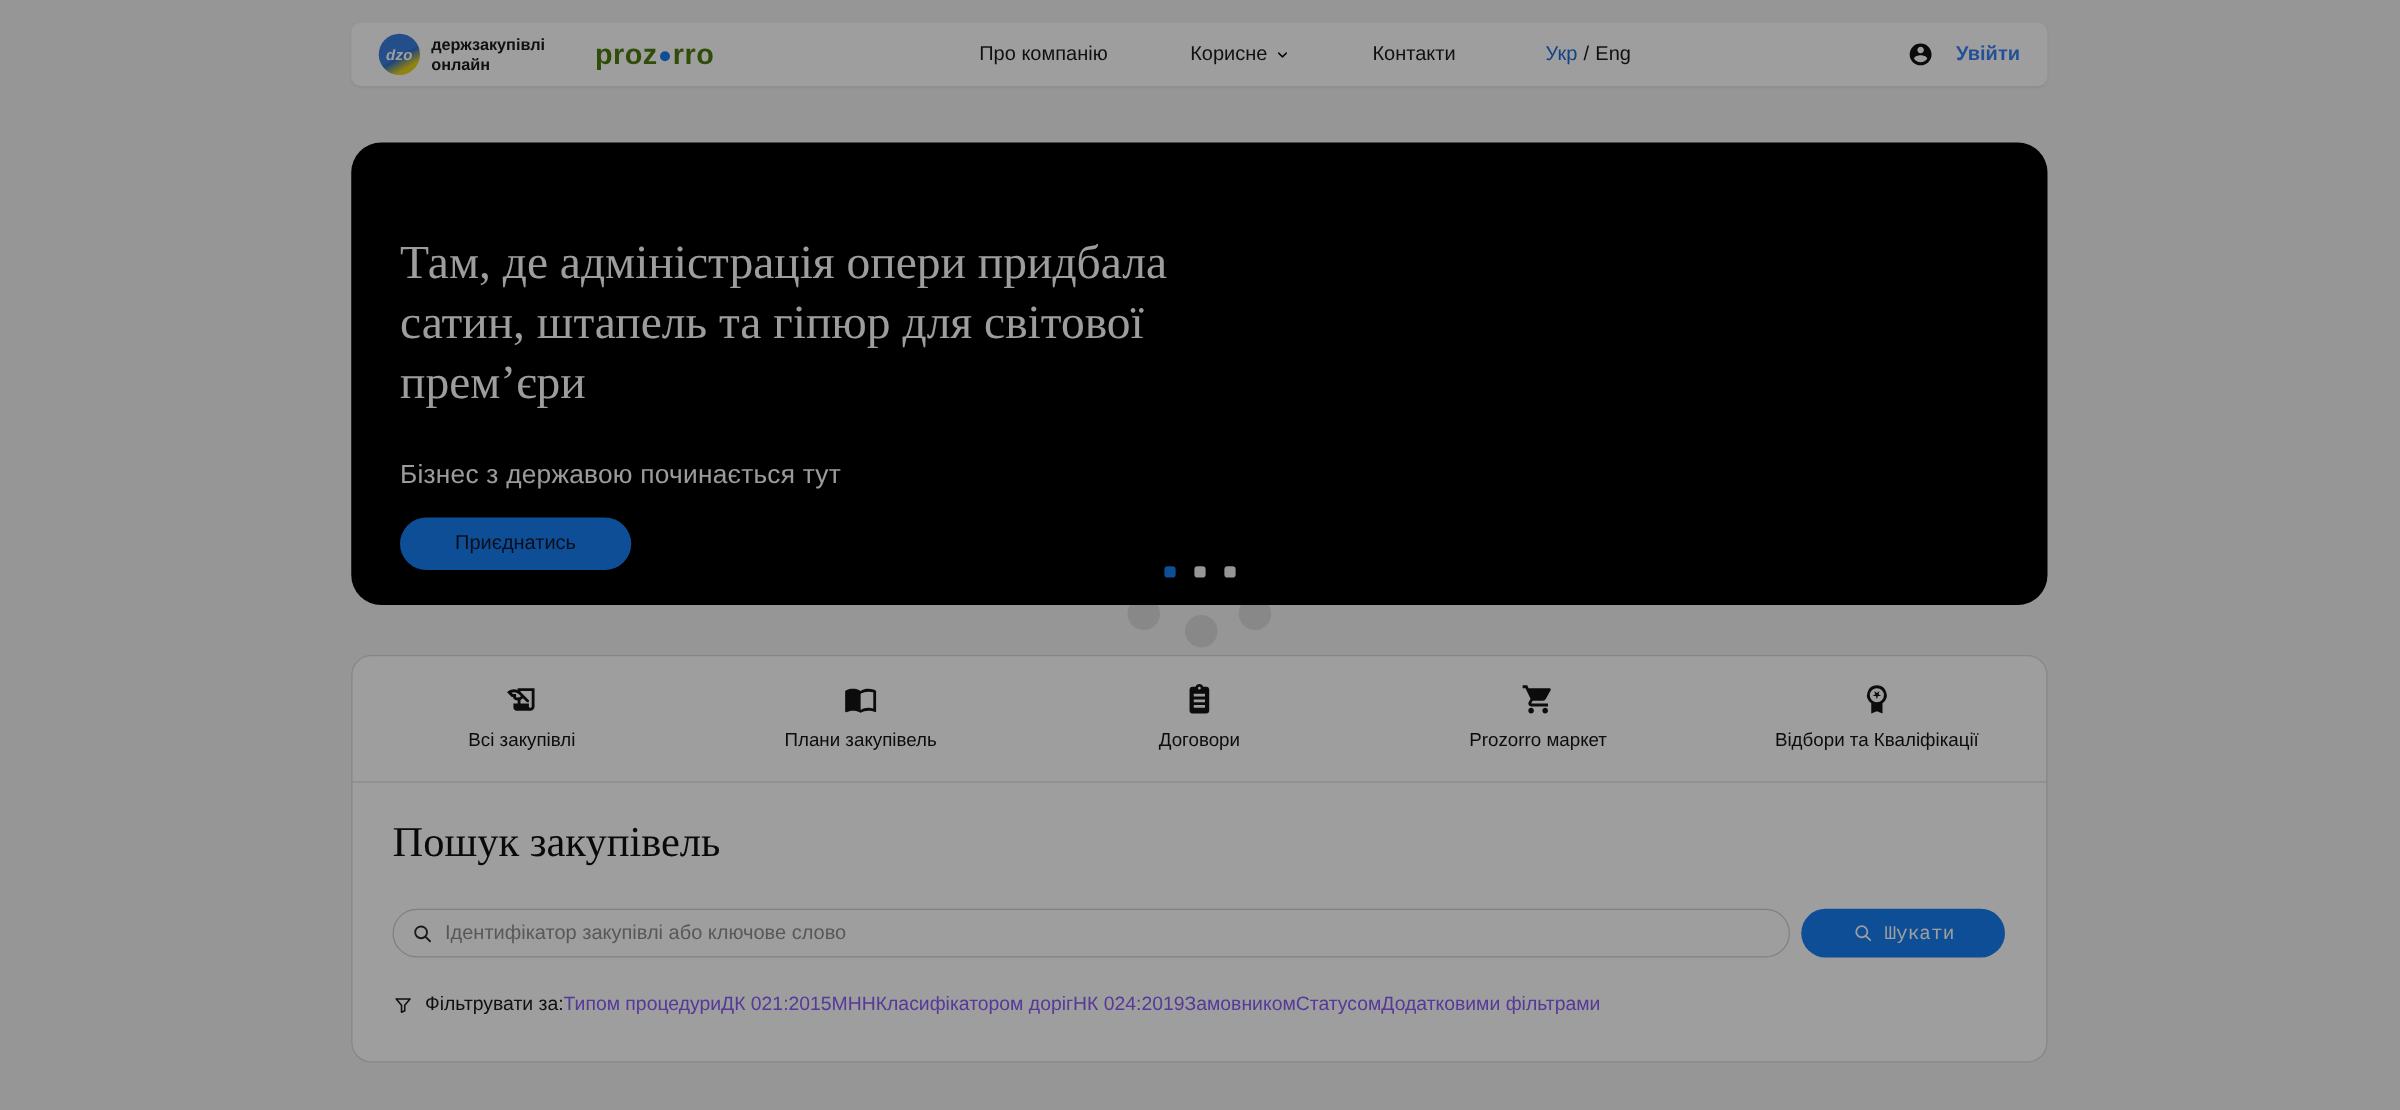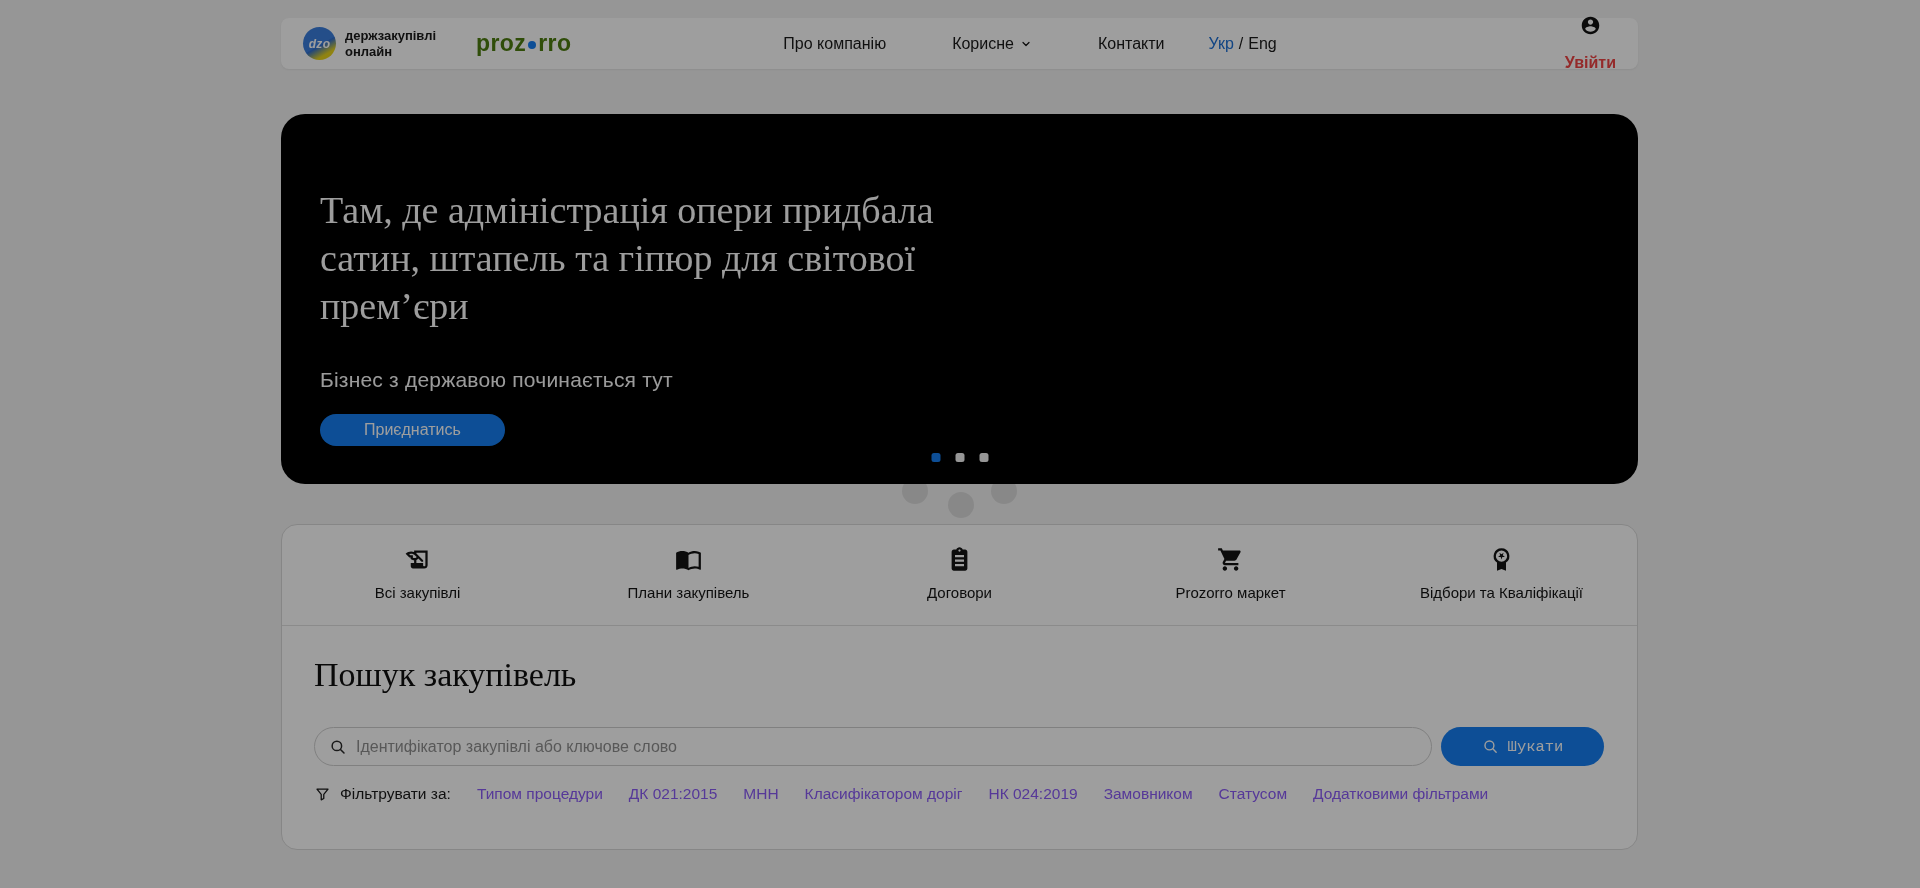--- a/index.html
+++ b/index.html
@@ -18,40 +18,40 @@
     background:linear-gradient(150deg,#3b7fdd 0%,#3b7fdd 52%,#2f6ecf 55%,#e9d41c 78%,#e9d41c 100%);
     color:#fff; font-size:12px; font-weight:700; font-style:italic;
     display:flex; align-items:center; justify-content:center; letter-spacing:.3px;
   }
   .dzo-text { margin-left:9px; font-size:13px; line-height:1.2; font-weight:700; color:#1a1a1a; }
   .wordmark { margin-left:40px; font-size:23px; font-weight:700; color:#4d7c0f; letter-spacing:.4px; display:flex; align-items:center; }
   .wordmark .dot { display:inline-block; width:8px; height:8px; border-radius:50%; background:#157ff2; margin:2px 2px 0 2px; }
 
   .main-nav { display:flex; align-items:center; gap:66px; margin-left:212px; font-size:16px; }
   .main-nav a { color:#1a1a1a; text-decoration:none; display:flex; align-items:center; gap:6px; cursor:pointer; }
-  .lang { margin-left:44px; font-size:16px; color:#1a1a1a; display:flex; gap:5px; align-items:center; }
+  .lang { margin-left:72px; font-size:16px; color:#1a1a1a; display:flex; gap:5px; align-items:center; }
   .lang .active { color:#1c6fd4; cursor:pointer; }
   .login-btn {
     margin-left:auto; display:flex; align-items:center; gap:18px; background:none; border:none;
-    font-size:16px; font-weight:700; color:#ef4444; cursor:pointer; font-family:inherit;flex-direction:column;
+    font-size:16px; font-weight:700; color:#3b82f6; cursor:pointer; font-family:inherit;
   }
   .icon { display:inline-flex; align-items:center; justify-content:center; }
 
   
   .hero {
     position:absolute; left:281px; top:114px; width:1357px; height:370px;
     background:#000; border-radius:24px; z-index:2; padding-left:39px; overflow:hidden;
   }
   .hero-title { margin-top:72px; font-family:"Liberation Serif", serif; font-weight:400;
     font-size:38px; line-height:48px; color:#fdfdfd; }
   .hero-title span { display:block; }
   .hero-sub { margin-top:38px; font-size:21px; color:#fafafa; letter-spacing:.2px; }
   .hero-cta {
-    margin-top:22px; height:32px; padding:0 44px; border:none; border-radius:21px;
-    background:#157ff2; color:#ffffff; font-size:16px; font-family:inherit; cursor:pointer;
+    margin-top:22px; height:42px; padding:0 44px; border:none; border-radius:21px;
+    background:#157ff2; color:#0f172a; font-size:16px; font-family:inherit; cursor:pointer;
   }
   .hero-dots { position:absolute; bottom:22px; left:50%; transform:translateX(-50%); display:flex; gap:15px; }
   .hero-dots .dot-slide { width:9px; height:9px; border-radius:2.5px; background:#f2f2f2; cursor:pointer; }
   .hero-dots .dot-slide.active { background:#157ff2; }
 
   
   .spinner { position:absolute; z-index:1; }
   .spinner .ball { position:absolute; width:26px; height:26px; border-radius:50%; background:#dcdcdc; }
   .ball.b1 { left:902px; top:478px; }
   .ball.b2 { left:948px; top:492px; }
@@ -74,21 +74,21 @@
     flex:1; height:39px; border:1px solid #cfcfcf; border-radius:20px; background:#fff;
     display:flex; align-items:center; padding:0 14px; gap:9px;
   }
   .search-box .icon { color:#2b2b2b; }
   .search-box input { border:none; outline:none; flex:1; font-size:16px; color:#333; font-family:inherit; background:transparent; }
   .search-box input::placeholder { color:#8f8f8f; }
   .search-btn {
     width:163px; height:39px; border:none; border-radius:20px; background:#157ff2; color:#fff;
     font-size:15.5px; font-family:Liberation Mono, monospace; display:flex; align-items:center; justify-content:center; gap:9px; cursor:pointer;
   }
-  .filters { display:flex; align-items:flex-end; margin-top:19px; gap:26px; font-size:15.5px; }
+  .filters { display:flex; align-items:flex-end; margin-top:29px; font-size:15.5px; }
   .filters .lead { display:flex; align-items:center; gap:9px; color:#1a1a1a; }
   .filters a { color:#8b5cf6; text-decoration:none; cursor:pointer; white-space:nowrap; }
 
   
   .overlay { position:fixed; inset:0; background:rgba(0,0,0,.38); z-index:10; }
 </style>
 </head>
 <body>
 
 <header class="topbar">

